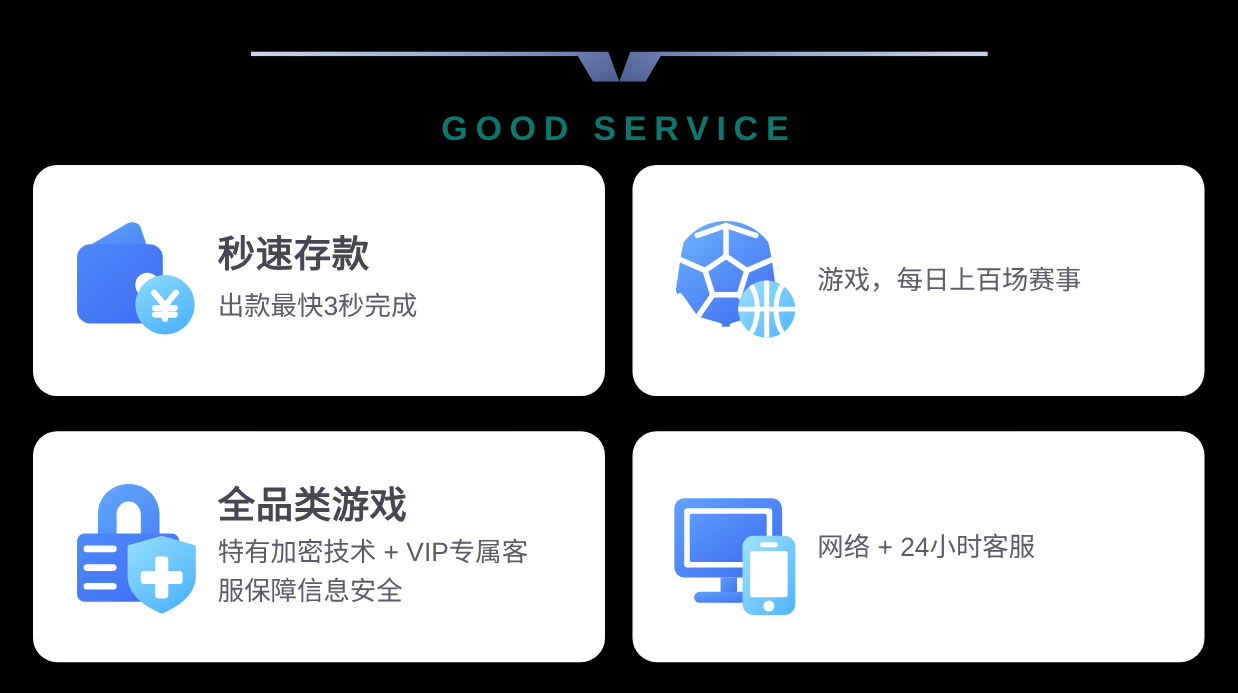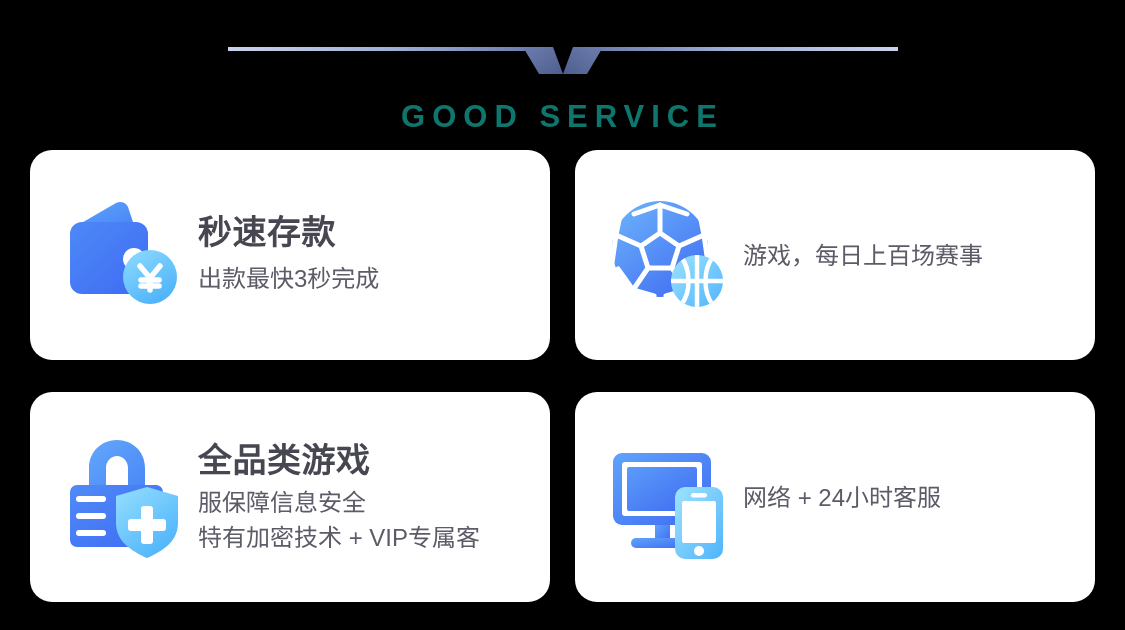--- a/index.html
+++ b/index.html
@@ -314,22 +314,22 @@
           <path d="M89,56 L120,65 L120,92 C120,110 105,120 89,127 C73,120 58,110 58,92 L58,65 Z" fill="url(#shieldGrad)"></path>
 
           <g fill="#ffffff">
             <rect x="83" y="75" width="12" height="38" rx="3"></rect>
             <rect x="70" y="88" width="38" height="12" rx="3"></rect>
           </g>
         </svg>
       </div>
       <div class="card-body">
         <div class="card-title">全品类游戏</div>
+        <div class="card-desc">特有加密技术 + VIP专属客</div>
         <div class="card-desc">服保障信息安全</div>
-        <div class="card-desc">特有加密技术 + VIP专属客</div>
       </div>
     </div>
 
     <div class="card two-line">
       <div class="card-icon">
         <svg width="132" height="132" viewBox="0 0 132 132" aria-hidden="true">
           <defs>
             <linearGradient id="monitorFrame" x1="0" y1="0" x2="1" y2="1">
               <stop offset="0" stop-color="#5fa3fb"></stop>
               <stop offset="1" stop-color="#3f6bf2"></stop>

